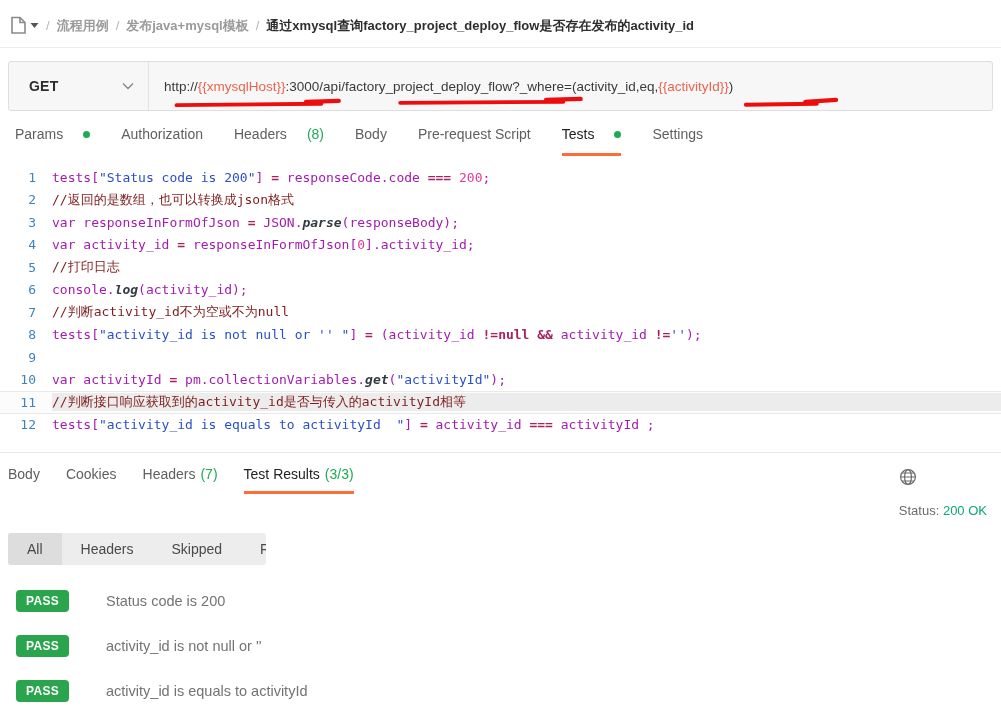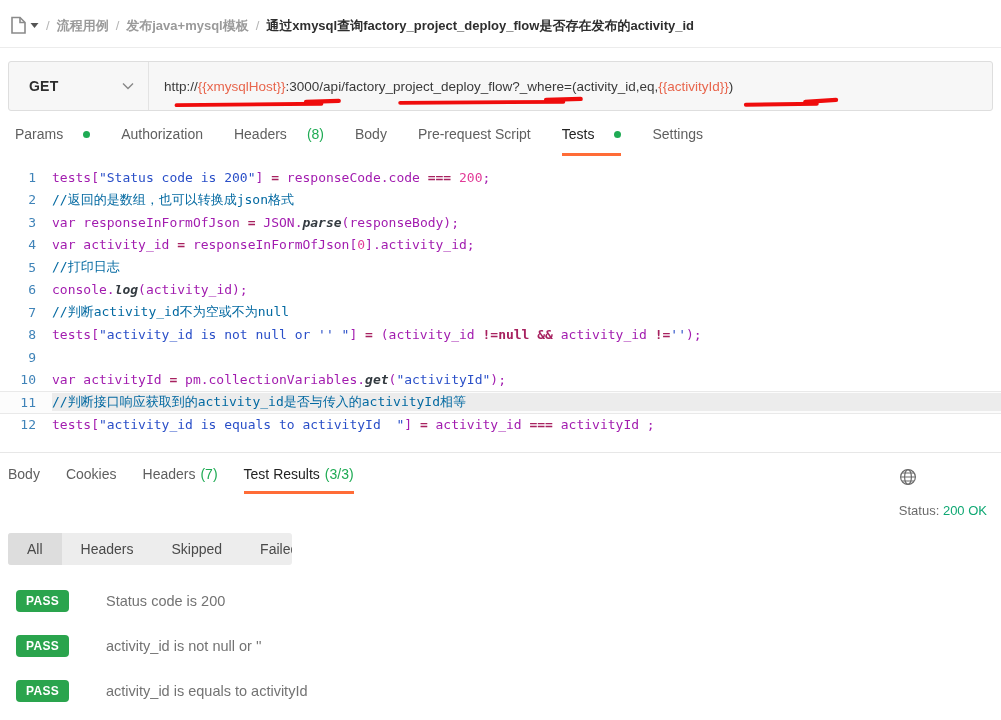--- a/index.html
+++ b/index.html
@@ -41,36 +41,36 @@
   .code-line { display:flex; height:22.5px; align-items:center; }
   .code-line.hl { background:#fcfcfc; border-top:1px solid #e9e9e9; border-bottom:1px solid #e9e9e9; }
   .gutter { width:52px; text-align:right; padding-right:16px; color:#3f83b8; flex:none;
             user-select:none; }
   .code-text { white-space:pre; flex:1; }
   .code-line.hl .code-text { background:#ececec; }
   .tk-p { color:#a21caf; }
   .tk-s { color:#2a4fc8; }
   .tk-o { color:#a7215f; font-weight:700; }
   .tk-n { color:#e23a97; }
-  .tk-c { color:#0369a1; }
+  .tk-c { color:#7f1d1d; }
   .tk-b { color:#333a40; font-weight:700;font-style:italic; }
 
   
   .resp-header { margin-top:16px; border-top:1px solid #e7e7e7; padding:13px 14px 0 8px;
                  display:flex; align-items:flex-start; }
   .resp-tabs { display:flex; gap:26px; flex:1; }
   .resp-tab { font-size:14px; color:#5f5f5f; padding-bottom:9px; cursor:pointer;
               display:flex; gap:5px; border-bottom:3px solid transparent; }
   .resp-tab.active { color:#232323; border-bottom-color:#ff6c37; }
   .status-area { display:flex; align-items:flex-start; gap:17px; font-size:13px;
                  color:#6b6b6b; padding-top:2px;flex-direction:column; }
   .status-value { color:#0fa873; }
 
   
-  .filter-bar { margin:15px 16px 0 8px; width:284px; height:32px; background:#ededed;
+  .filter-bar { margin:15px 16px 0 8px; width:258px; height:32px; background:#ededed;
                 border-radius:3px; display:flex; align-items:stretch; overflow:hidden; }
   .filter-btn { padding:0 19px; display:flex; align-items:center; font-size:14px;
                 color:#4a4a4a; cursor:pointer; }
   .filter-btn.active { background:#dddddd; }
 
   
   .results { margin-top:25px; }
   .result-row { display:flex; align-items:center; gap:37px; padding-left:16px; margin-bottom:23px; }
   .pass-badge { background:#2aa44d; color:#ffffff; font-size:12px; font-weight:700;
                 padding:4px 10px; border-radius:4px; letter-spacing:.3px; }

